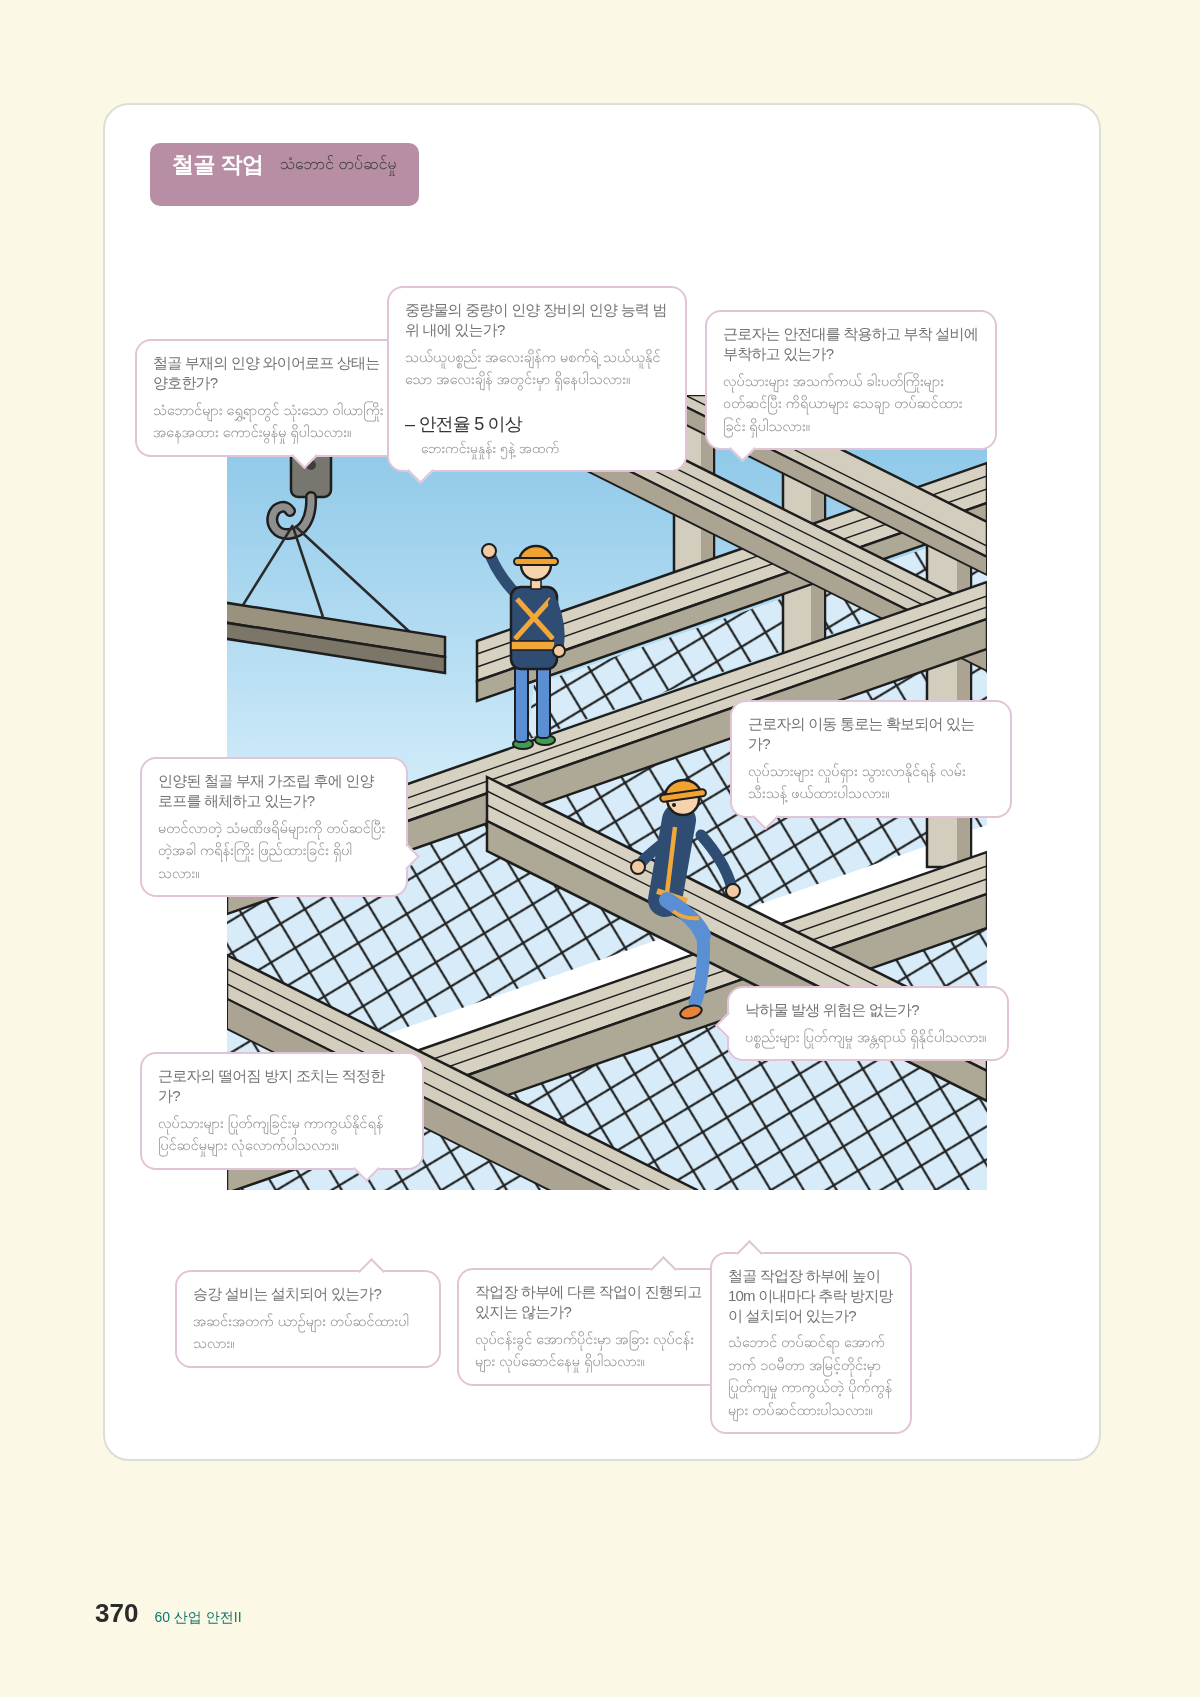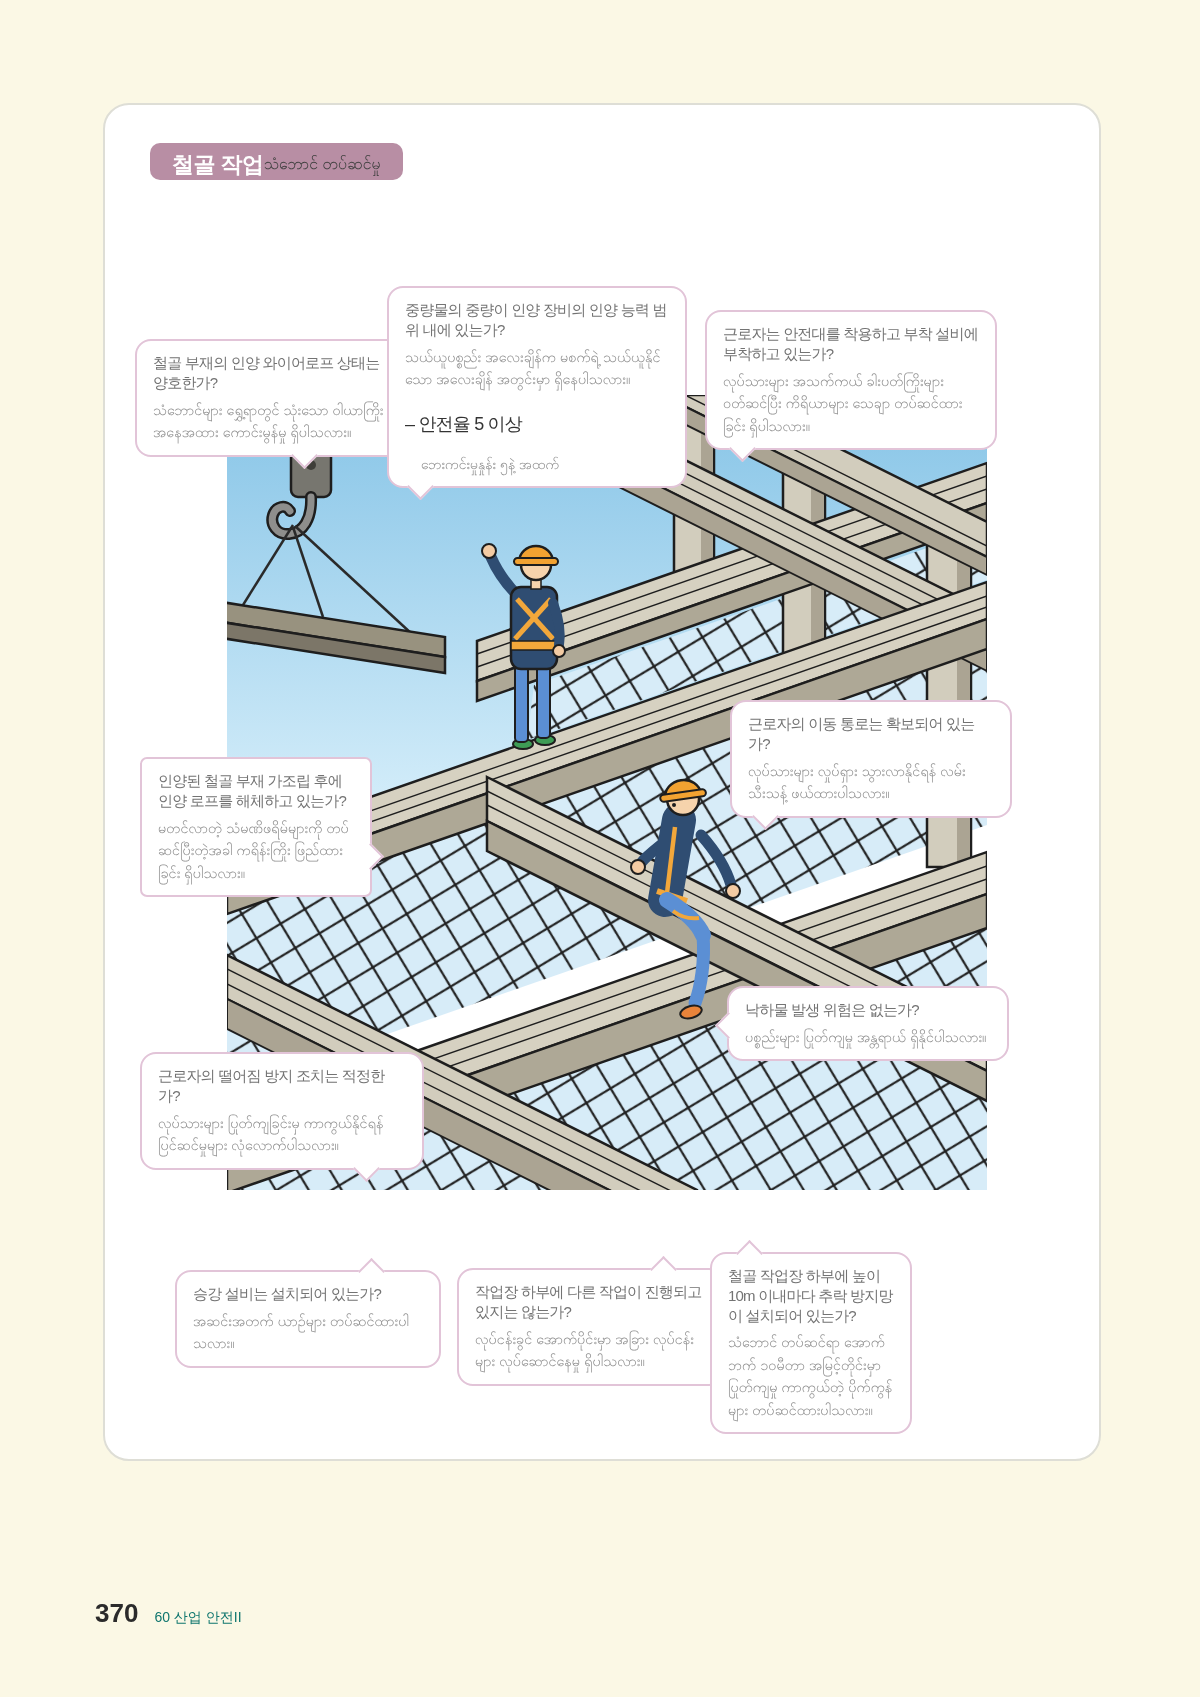--- a/index.html
+++ b/index.html
@@ -8,35 +8,35 @@
     background:#fbf8e5;
     font-family:"Liberation Sans","DejaVu Sans",sans-serif;
     overflow:hidden;
   }
   .card{
     position:absolute;left:103px;top:103px;width:994px;height:1354px;
     background:#ffffff;border:2px solid #deded6;border-radius:26px;
   }
   .badge{
     position:absolute;left:45px;top:38px;
-    display:inline-flex;align-items:center;gap:0;
-    background:#b88ea4;border-radius:10px;padding:7px 22px 0 22px;
+    display:inline-flex;align-items:center;gap:16px;
+    background:#b88ea4;border-radius:10px;padding:7px 22px 26px 22px;
   }
   .badge-ko{color:#ffffff;font-weight:bold;font-size:22px;letter-spacing:-0.5px;}
   .badge-my{color:#404040;font-size:16px;}
   .illustration{position:absolute;left:122px;top:290px;width:760px;height:795px;z-index:1;}
   .bubble{
     position:absolute;z-index:3;background:#fff;
     border:2px solid #e2c4d8;border-radius:16px;
     padding:12px 16px 11px 16px;box-sizing:border-box;
   }
   .bubble .ko{color:#737373;font-size:15px;line-height:1.32;letter-spacing:-0.8px;}
   .bubble .my{color:#8f8f8f;font-size:14.5px;line-height:1.55;margin-top:6px;}
   .bubble .sub-ko{color:#333;font-size:18px;line-height:1.3;letter-spacing:-0.8px;margin-top:22px;}
-  .bubble .sub-my{color:#8f8f8f;font-size:14px;line-height:1.5;padding-left:16px;margin-top:18px;}
+  .bubble .sub-my{color:#8f8f8f;font-size:14px;line-height:1.5;padding-left:16px;margin-top:2px;}
   .tail{
     position:absolute;width:17px;height:17px;background:#fff;z-index:4;
     border-right:2px solid #e2c4d8;border-bottom:2px solid #e2c4d8;
   }
   .footer{position:absolute;left:95px;top:1598px;display:flex;align-items:baseline;gap:16px;z-index:2;}
   .pagenum{font-size:26px;font-weight:bold;color:#2b2b2b;}
   .course{font-size:14px;color:#0f766e;}
 </style>
 </head>
 <body>
@@ -191,21 +191,21 @@
     <div class="my">လုပ်သားများ အသက်ကယ် ခါးပတ်ကြိုးများ ဝတ်ဆင်ပြီး ကိရိယာများ သေချာ တပ်ဆင်ထားခြင်း ရှိပါသလား။</div>
     <i class="tail" style="bottom:-10px;left:26px;transform:rotate(45deg);"></i>
   </div>
 
   <div class="bubble" style="left:625px;top:595px;width:282px;">
     <div class="ko">근로자의 이동 통로는 확보되어 있는가?</div>
     <div class="my">လုပ်သားများ လှုပ်ရှား သွားလာနိုင်ရန် လမ်း သီးသန့် ဖယ်ထားပါသလား။</div>
     <i class="tail" style="bottom:-10px;left:24px;transform:rotate(45deg);"></i>
   </div>
 
-  <div class="bubble" style="left:35px;top:652px;width:232px;border-radius:7px;">
+  <div class="bubble" style="left:35px;top:652px;width:268px;">
     <div class="ko">인양된 철골 부재 가조립 후에 인양 로프를 해체하고 있는가?</div>
     <div class="my">မတင်လာတဲ့ သံမဏိဖရိမ်များကို တပ်ဆင်ပြီးတဲ့အခါ ကရိန်းကြိုး ဖြည်ထားခြင်း ရှိပါသလား။</div>
     <i class="tail" style="right:-10px;top:88px;transform:rotate(-45deg);"></i>
   </div>
 
   <div class="bubble" style="left:622px;top:881px;width:282px;">
     <div class="ko">낙하물 발생 위험은 없는가?</div>
     <div class="my">ပစ္စည်းများ ပြုတ်ကျမှု အန္တရာယ် ရှိနိုင်ပါသလား။</div>
     <i class="tail" style="left:-10px;top:28px;transform:rotate(135deg);"></i>
   </div>

